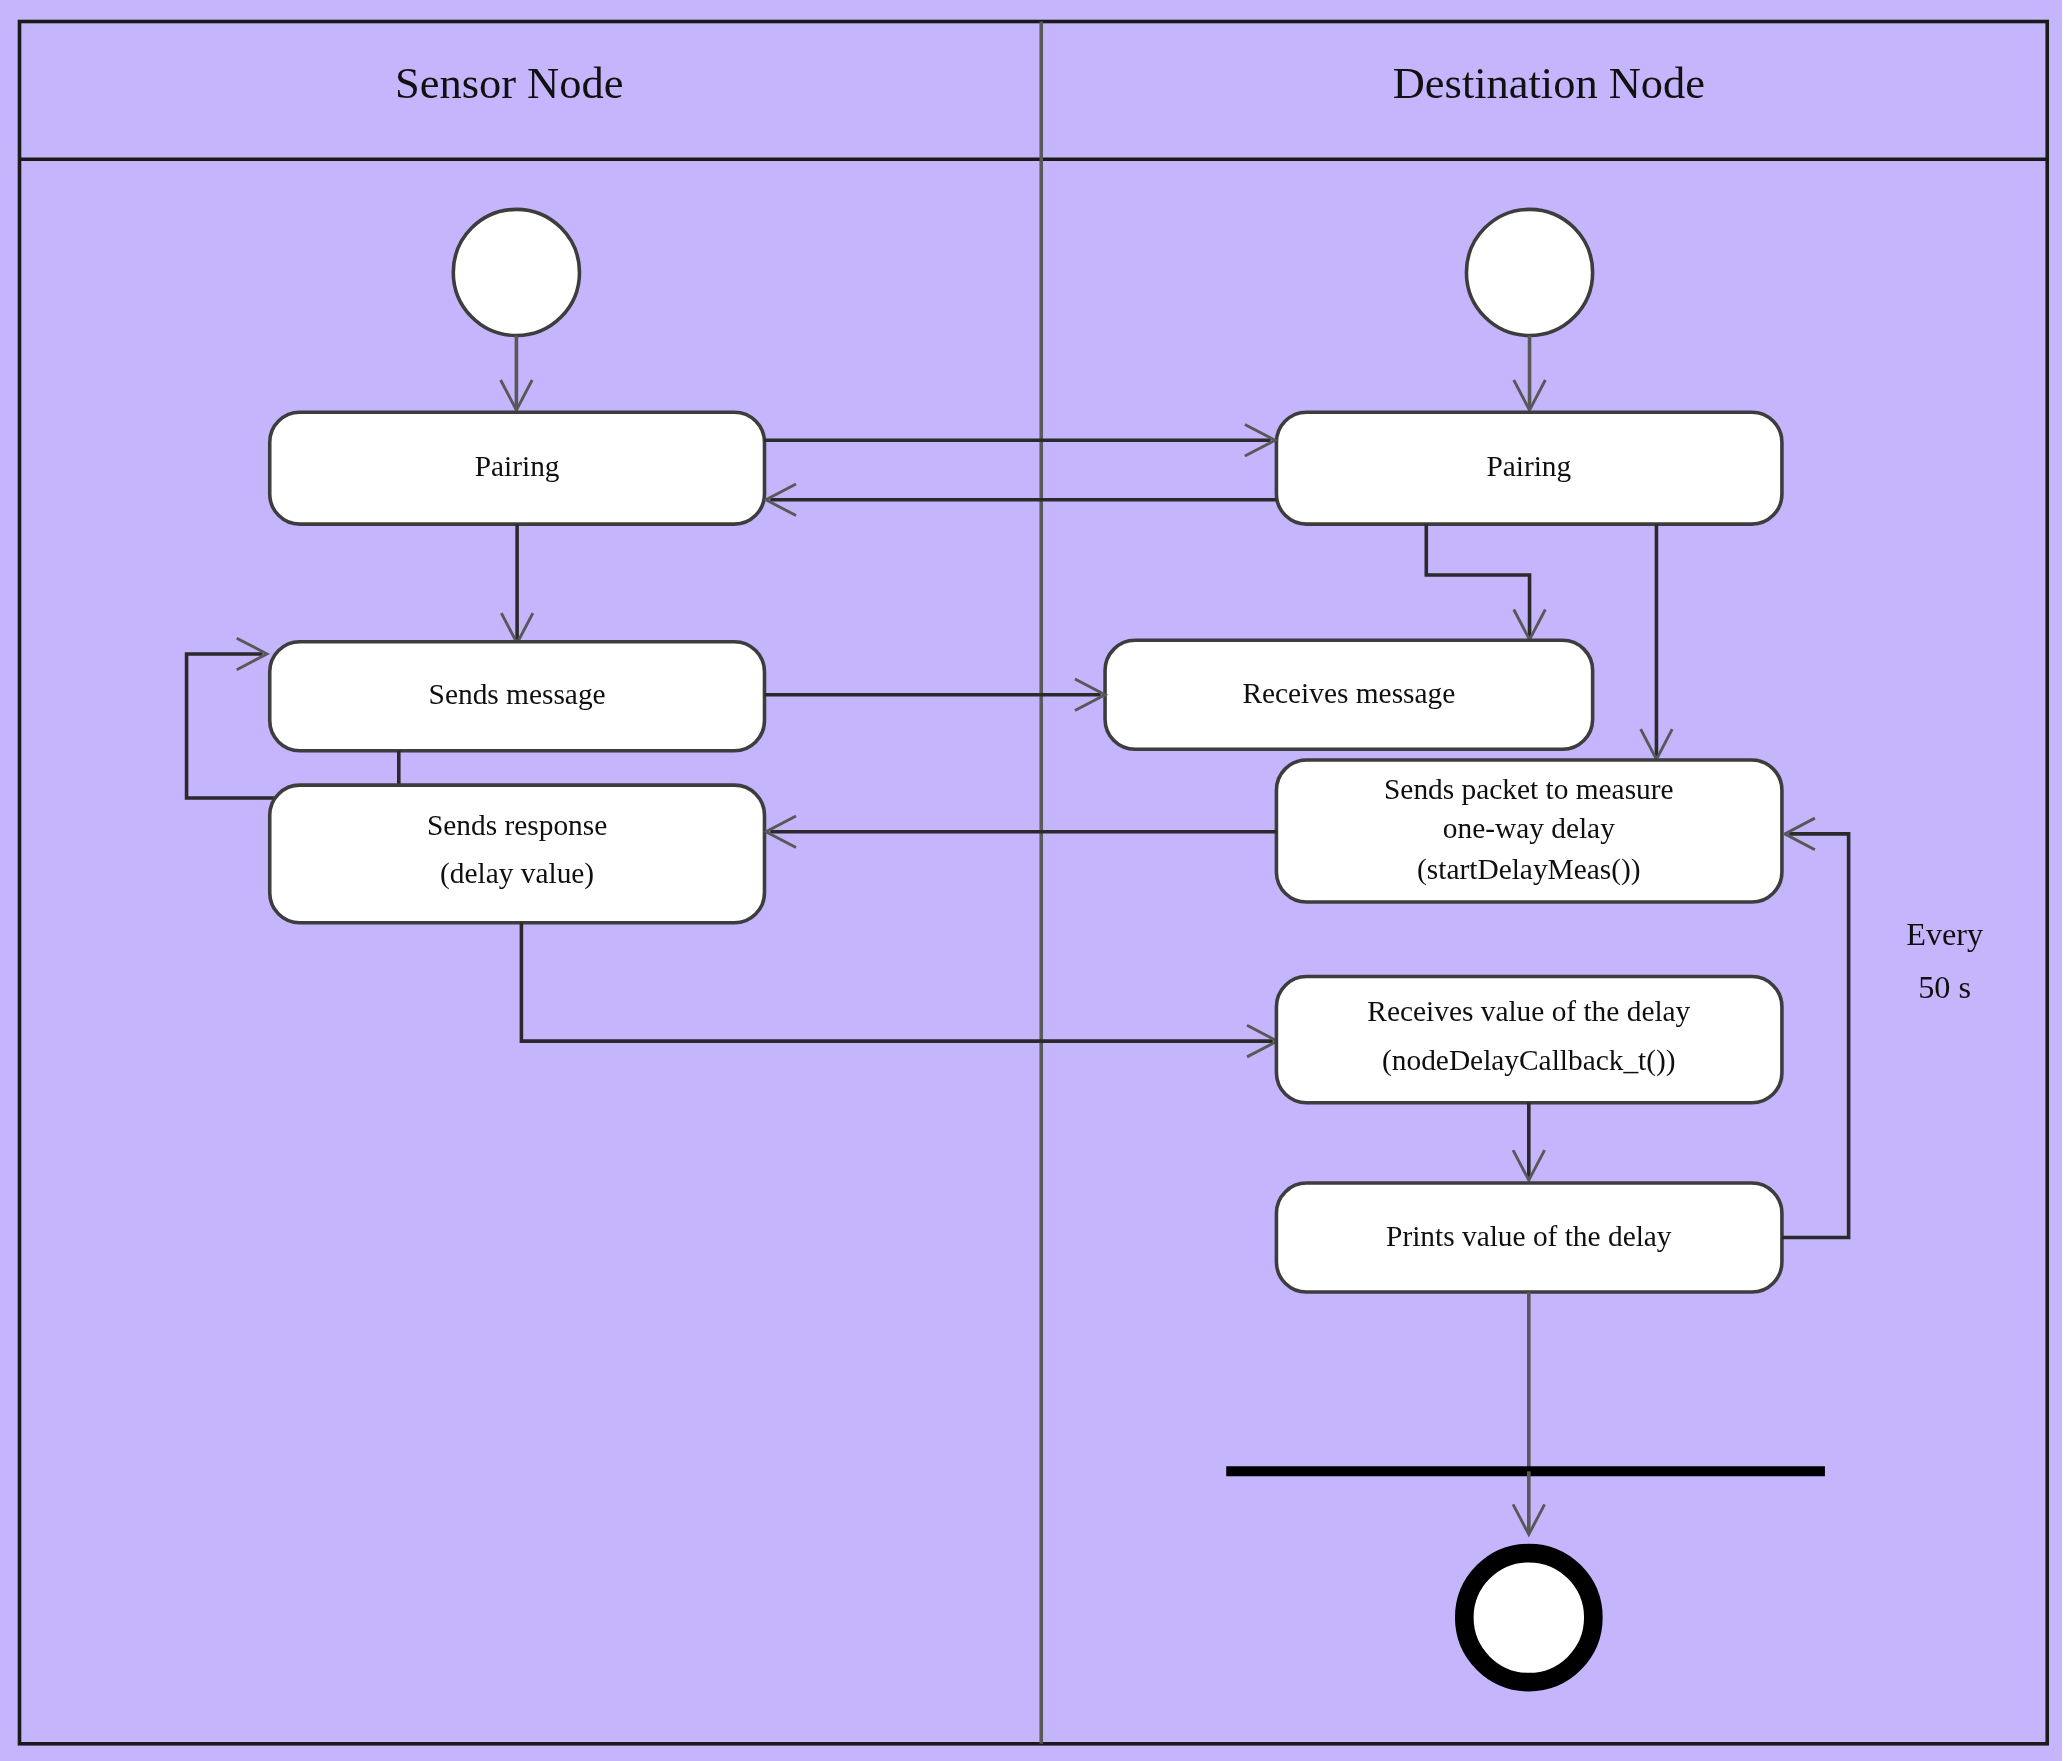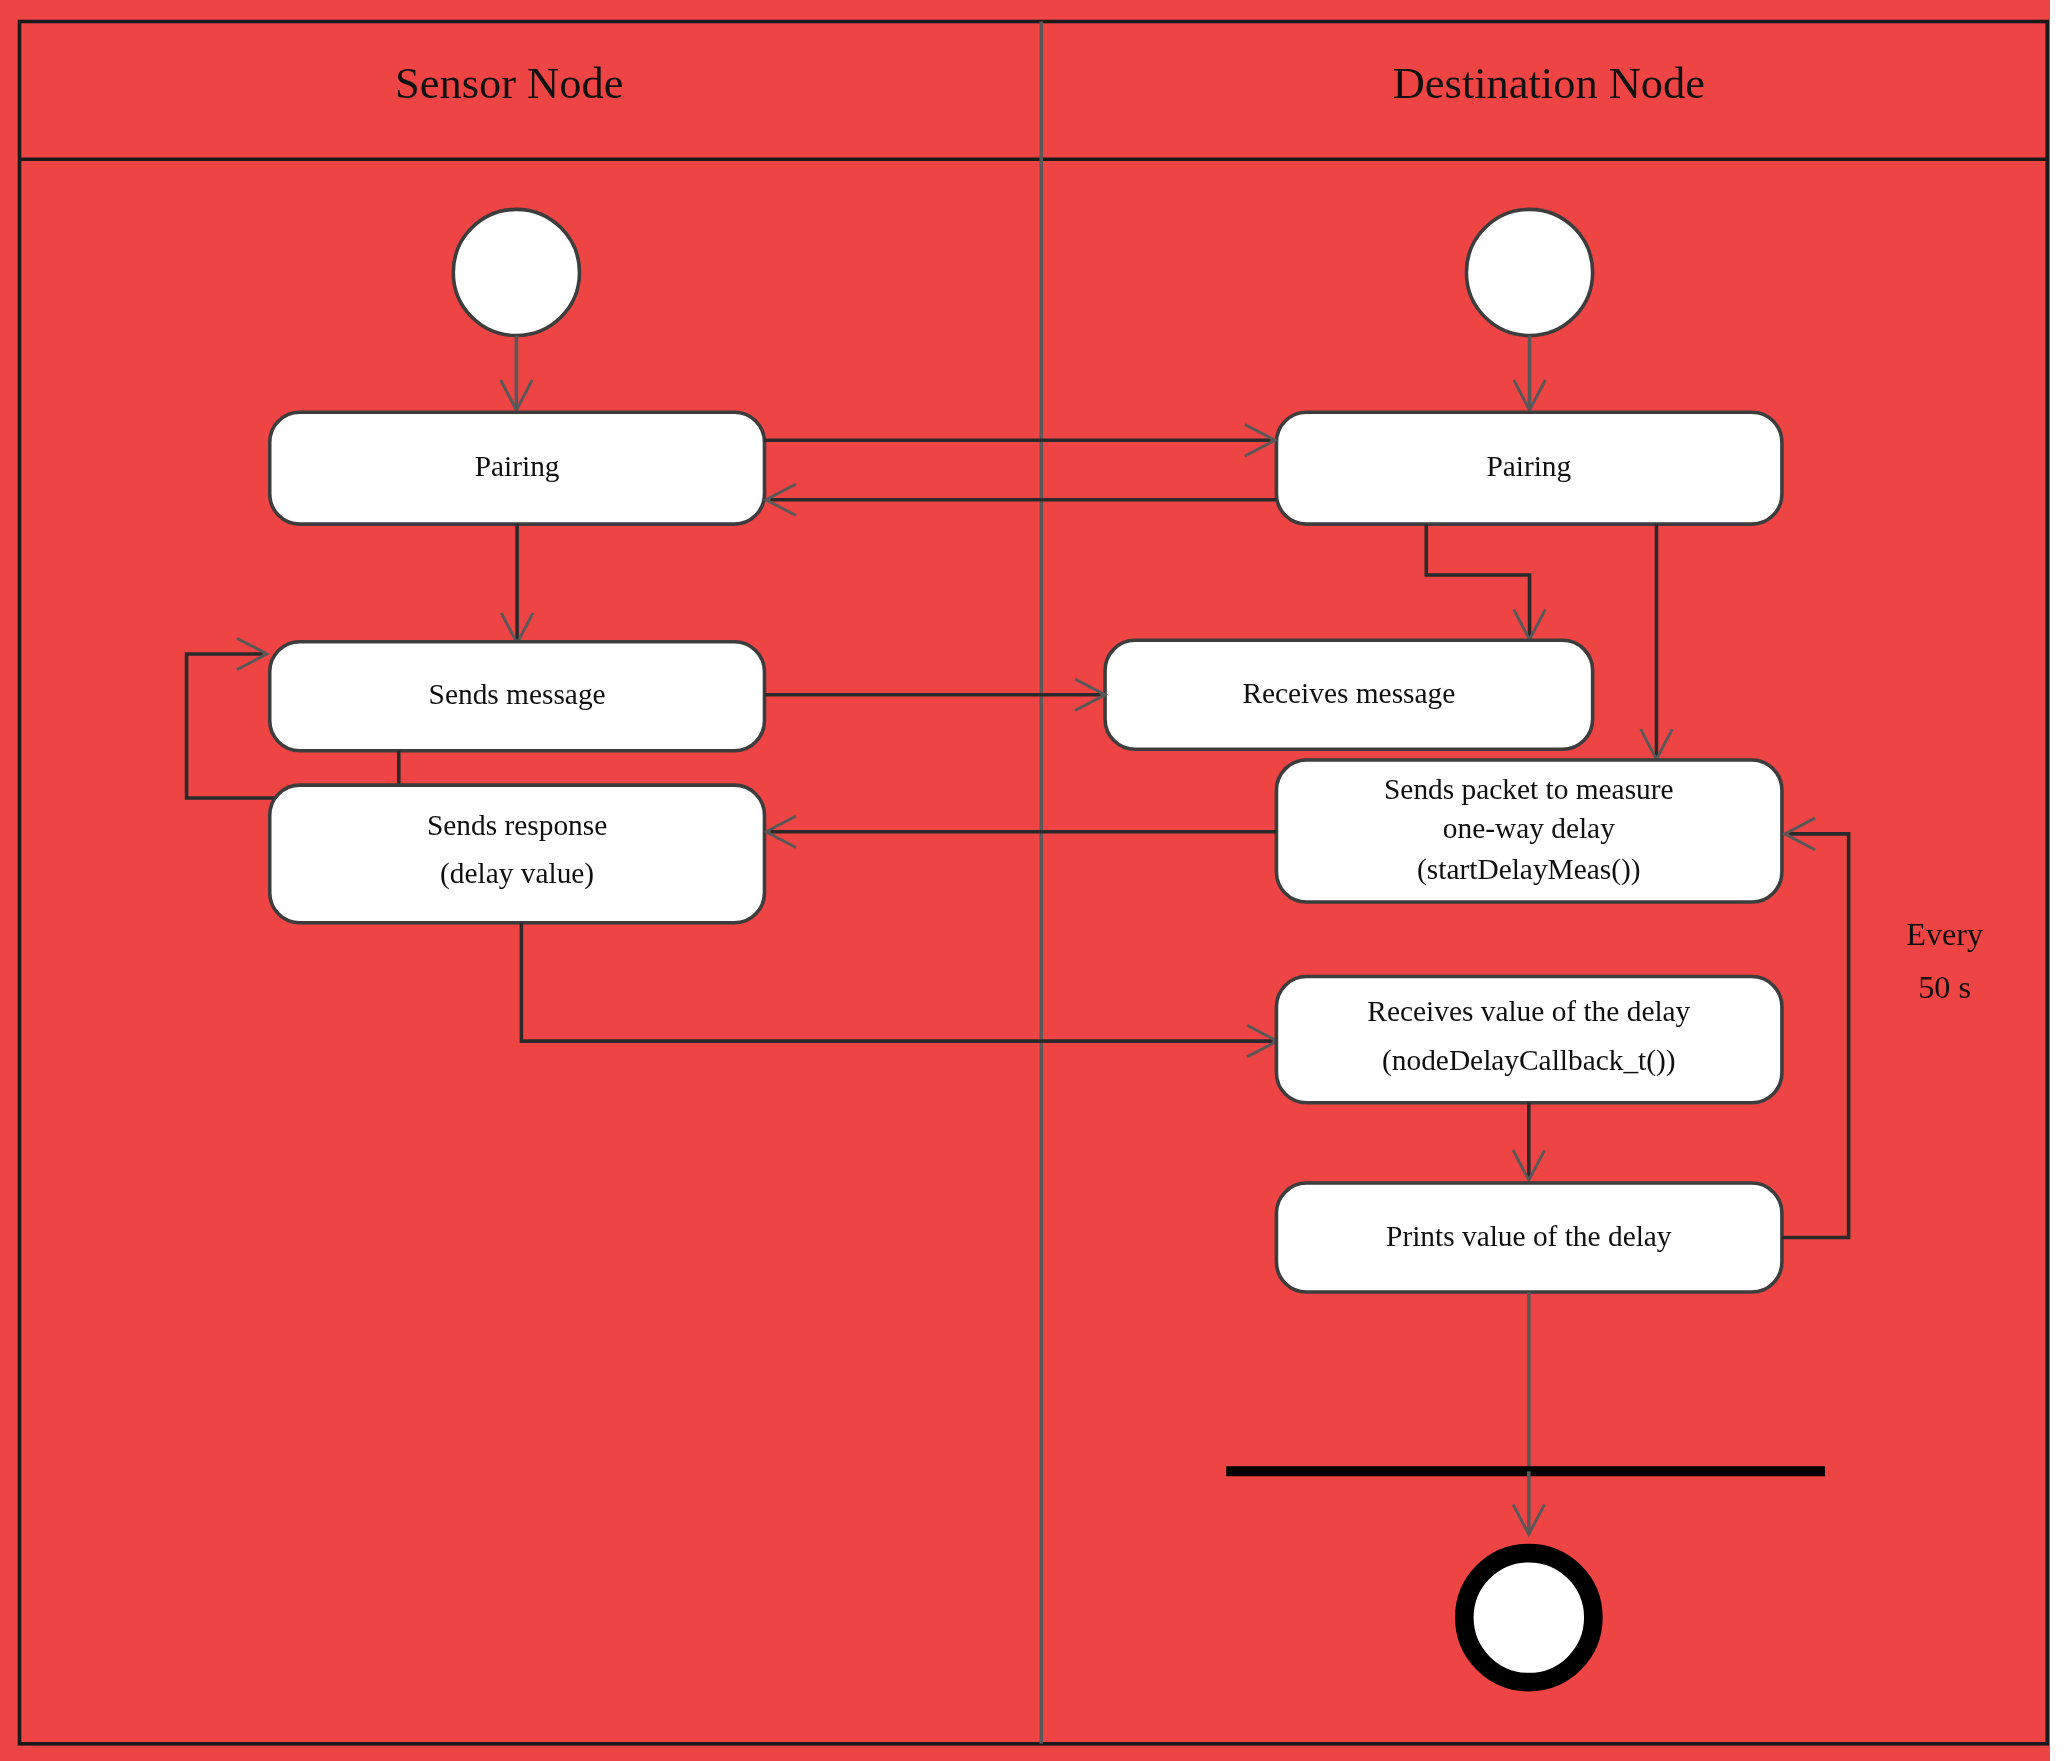--- a/index.html
+++ b/index.html
@@ -7,22 +7,23 @@
     padding: 0;
     background: #ffffff;
   }
   body {
     font-family: "Liberation Serif", "DejaVu Serif", serif;
   }
   #stage {
     position: relative;
     width: 2050px;
     height: 1761px;
-    background: #ef4444;
+    background: #c4b5fd;
     overflow: hidden;
+    padding-left: 12px;
   }
   svg#diagram {
     position: absolute;
     left: 0;
     top: 0;
     width: 2066px;
     height: 1761px;
   }
   .frame-line {
     fill: none;

